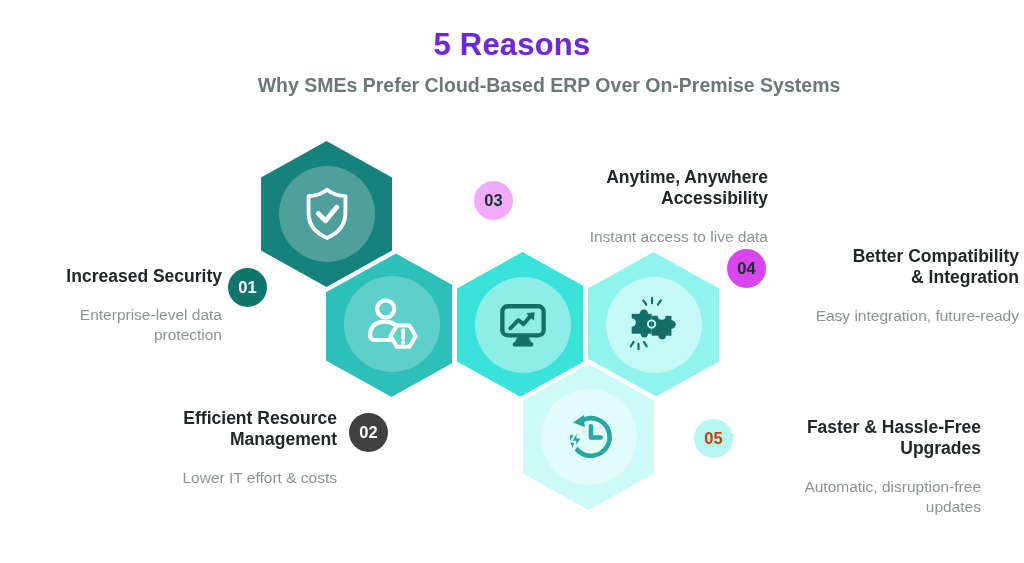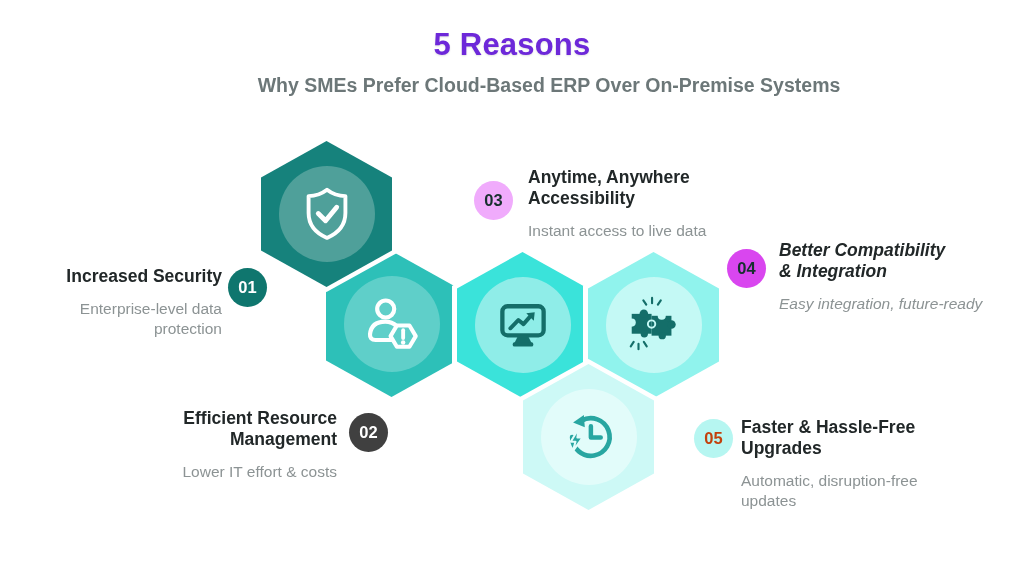--- a/index.html
+++ b/index.html
@@ -29,28 +29,28 @@
   .badge {
     position:absolute; width:39px; height:39px; border-radius:50%;
     display:flex; align-items:center; justify-content:center;
     font-size:16.5px; font-weight:700; z-index:5;
   }
   .badge1{left:228px;top:268px;}
   .badge2{left:349px;top:413px;}
   .badge3{left:474px;top:181px;}
   .badge4{left:727px;top:249px;}
   .badge5{left:694px;top:419px;}
-  .item-text{position:absolute; z-index:5;}
+  .item-text{position:absolute; z-index:5;text-align:right;}
   .item-title{font-size:17.5px;font-weight:700;color:#212728;line-height:1.2;white-space:pre-line;}
-  .item-desc{font-size:15.5px;color:#8c9394;line-height:1.27;white-space:pre-line;margin-top:12px;}
+  .item-desc{font-size:15.5px;color:#8c9394;line-height:1.27;white-space:pre-line;margin-top:18px;}
   .ta-r{text-align:right;}
   .item1{right:802px;top:266px;width:230px;}
   .item2{right:687px;top:408px;width:230px;}
   .item3{left:528px;top:167px;width:240px;}
-  .item4{left:779px;top:240px;width:240px;font-style:italic;}
+  .item4{left:779px;top:246px;width:240px;}
   .item5{left:741px;top:417px;width:240px;}
 </style>
 </head>
 <body>
 
 <div class="canvas">
 
   <h1 class="main-title">5 Reasons</h1>
   <h2 class="main-subtitle">Why SMEs Prefer Cloud-Based ERP Over On-Premise Systems</h2>
 

